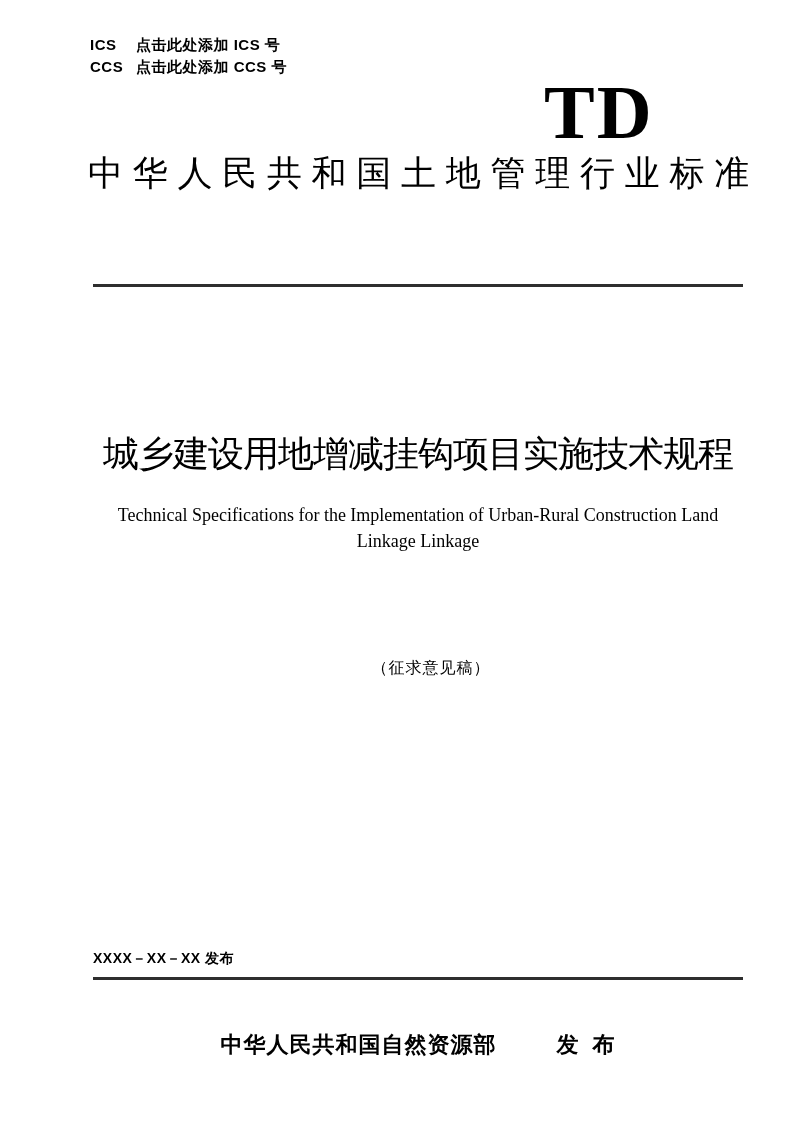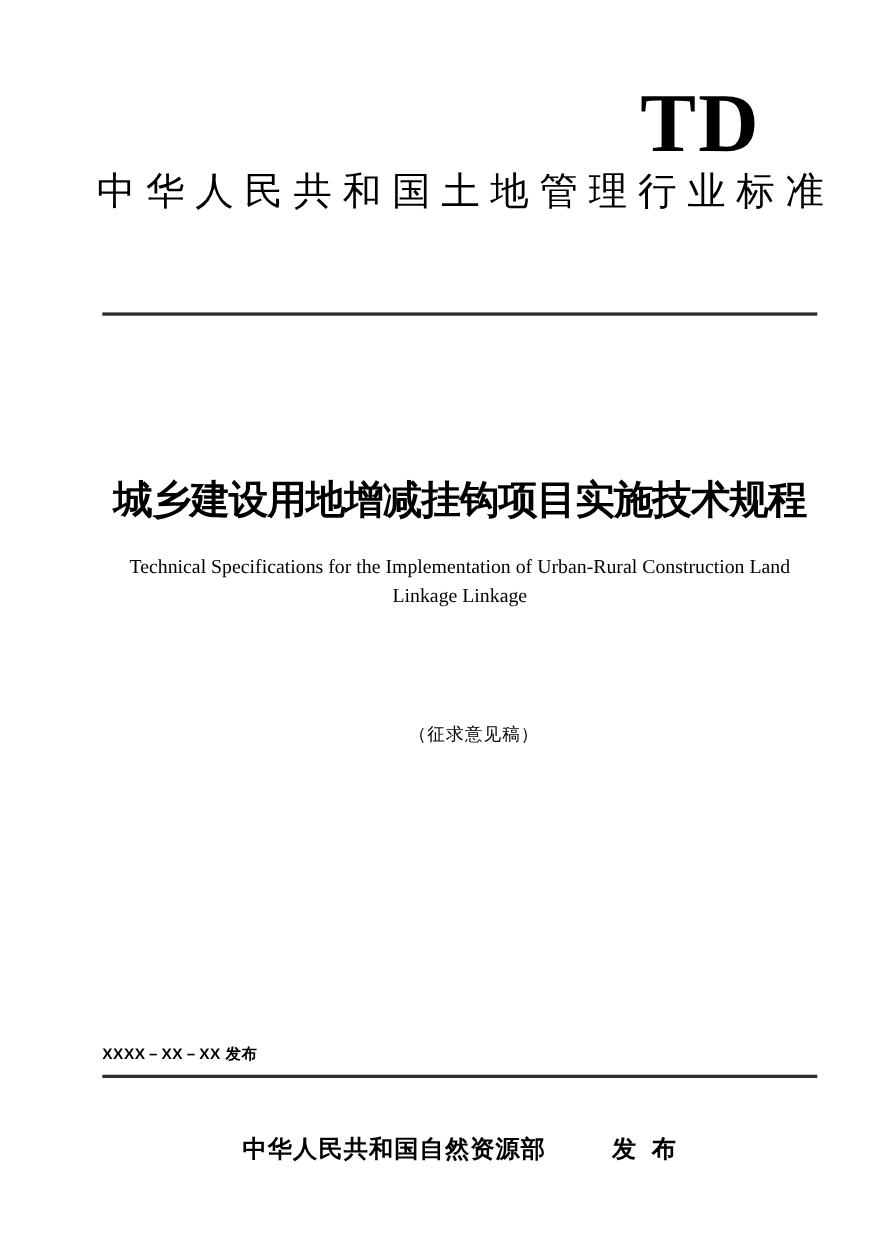--- a/index.html
+++ b/index.html
@@ -24,21 +24,21 @@
     font-weight: 700;
     line-height: 22px;
     letter-spacing: 0.5px;
   }
   .ics-row { display: flex; }
   .ics-row .code { display: inline-block; width: 46px; }
 
   
   .td-logo {
     position: absolute;
-    left: 582px;
+    left: 544px;
     top: 74px;
     font-family: "Liberation Serif", "DejaVu Serif", serif;
     font-weight: 700;
     font-size: 76px;
     line-height: 1;
     letter-spacing: 2px;
   }
 
   
   .std-type {
@@ -78,21 +78,21 @@
   .rule-bottom { top: 977px; }
 
   
   .title-zh {
     position: absolute;
     left: 93px;
     top: 430px;
     width: 650px;
     text-align: center;
     font-size: 36px;
-    font-weight: 700;
+    font-weight: 400;
     letter-spacing: -1px;
     white-space: nowrap;
   }
 
   
   .title-en {
     position: absolute;
     left: 93px;
     top: 502px;
     width: 650px;
@@ -141,20 +141,30 @@
     font-weight: 600;
     letter-spacing: 1px;
   }
   .publisher-row .issue { word-spacing: 6px; margin-left: 24px; }
 </style>
 </head>
 <body>
 
 <div class="page">
 
+  <div class="ics-block">
+    <div class="ics-row">
+      <span class="code">ICS</span>
+      <span class="note">点击此处添加 ICS 号</span>
+    </div>
+    <div class="ics-row">
+      <span class="code">CCS</span>
+      <span class="note">点击此处添加 CCS 号</span>
+    </div>
+  </div>
 
   <div class="td-logo">TD</div>
 
   <div class="std-type">中 华 人 民 共 和 国 土 地 管 理 行 业 标 准</div>
 
 
   <div class="rule rule-top"></div>
 
   <div class="title-zh">城乡建设用地增减挂钩项目实施技术规程</div>
 

